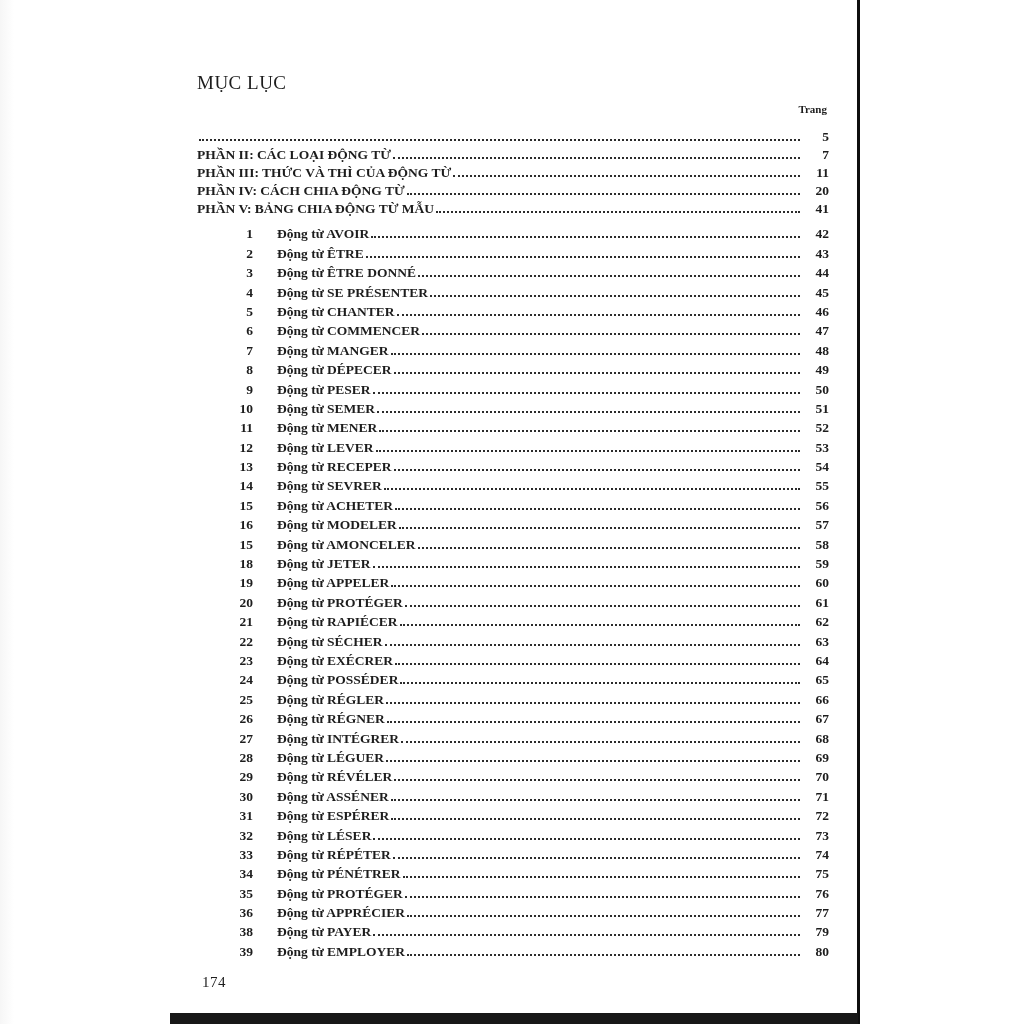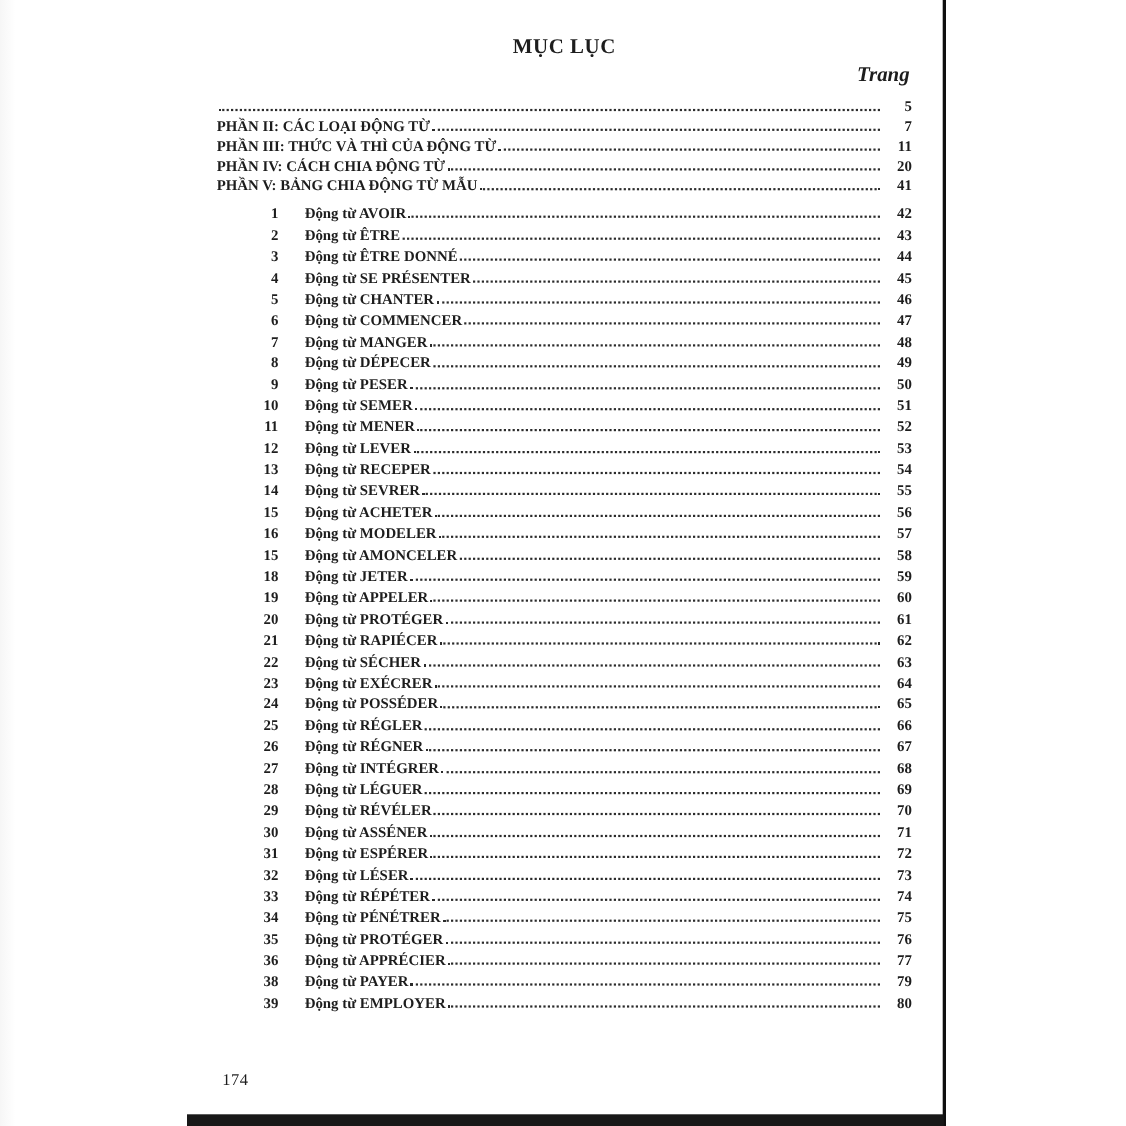--- a/index.html
+++ b/index.html
@@ -36,31 +36,31 @@
     height: 11px;
     background: #181818;
   }
   .content {
     position: absolute;
     left: 197px;
     top: 30px;
     width: 632px;
   }
   .toc-title {
-    text-align: center;
+    text-align: left;
     font-size: 19px;
-    font-weight: bold;
+    font-weight: normal;
     letter-spacing: 0.5px;
     line-height: 26px;
+    margin-top: 40px;
   }
   .trang {
     text-align: right;
-    font-style: italic;
     font-weight: bold;
-    font-size: 19px;
+    font-size: 11px;
     line-height: 18px;
     margin-top: 4px;
     padding-right: 2px;
   }
   .sections {
     margin-top: 9px;
   }
   .row {
     display: flex;
     align-items: flex-end;

